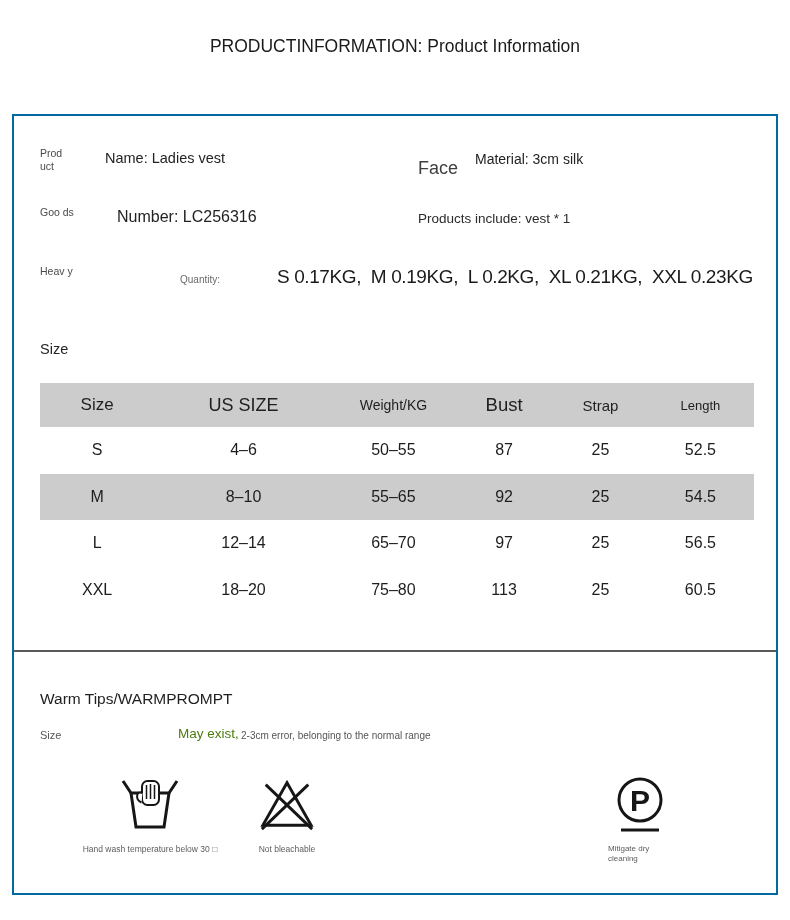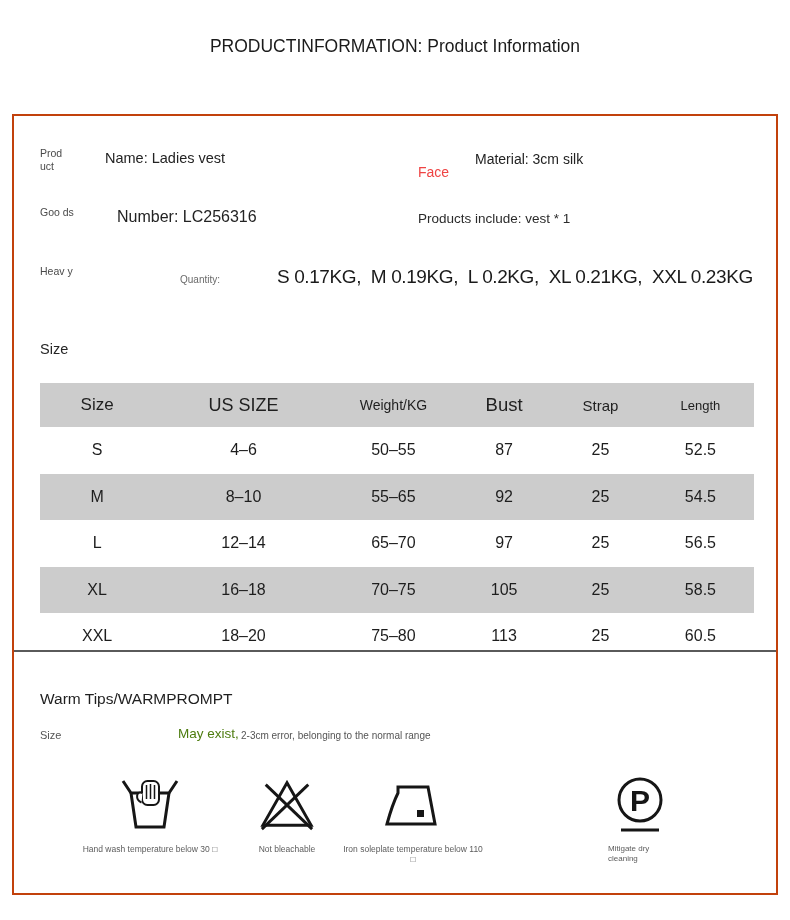--- a/index.html
+++ b/index.html
@@ -1,27 +1,27 @@
 <!DOCTYPE html>
 <html><head>
 <meta charset="utf-8">
 <style>
   html,body{margin:0;padding:0;background:#ffffff;}
   body{width:790px;height:920px;position:relative;overflow:hidden;
        font-family:"Liberation Sans",sans-serif;color:#222;}
   .title{position:absolute;top:36px;left:0;width:790px;text-align:center;
          font-size:17.5px;color:#1b1b1b;}
   .box{position:absolute;left:12px;top:114px;width:766px;height:781px;
-       border:2px solid #c2410c;box-sizing:border-box;}
+       border:2px solid #0369a1;box-sizing:border-box;}
   .abs{position:absolute;white-space:nowrap;}
   .wrap-label{white-space:normal;width:38px;font-size:10.5px;line-height:12.5px;
               color:#4a4a4a;}
   .prod-label{left:26px;top:31px;}
   .name-value{left:91px;top:34px;font-size:14.5px;color:#232323;}
-  .face-label{left:404px;top:48px;font-size:14px;color:#ef4444;}
+  .face-label{left:404px;top:42px;font-size:18px;color:#404040;}
   .material-value{left:461px;top:35px;font-size:14px;color:#232323;}
   .goods-label{left:26px;top:90px;}
   .number-value{left:103px;top:92px;font-size:16px;color:#232323;}
   .include-value{left:404px;top:95px;font-size:13.5px;color:#2b2b2b;}
   .heavy-label{left:26px;top:149px;}
   .quantity-label{left:166px;top:158px;font-size:10px;color:#6a6a6a;}
   .weights-value{left:263px;top:150px;font-size:19px;letter-spacing:-0.4px;
                  color:#1a1a1a;white-space:pre;}
   .size-heading{left:26px;top:225px;font-size:14.5px;color:#252525;}
   .size-table{position:absolute;left:26px;top:267px;width:714px;
@@ -112,28 +112,20 @@
           <td>54.5</td>
         </tr>
         <tr>
           <td>L</td>
           <td>12–14</td>
           <td>65–70</td>
           <td>97</td>
           <td>25</td>
           <td>56.5</td>
         </tr>
-        <tr class="shade">
-          <td>XL</td>
-          <td>16–18</td>
-          <td>70–75</td>
-          <td>105</td>
-          <td>25</td>
-          <td>58.5</td>
-        </tr>
         <tr>
           <td>XXL</td>
           <td>18–20</td>
           <td>75–80</td>
           <td>113</td>
           <td>25</td>
           <td>60.5</td>
         </tr>
       </tbody>
   </table>
@@ -162,29 +154,20 @@
     <span class="glyph">
       <svg width="58" height="58" viewBox="0 0 60 60">
         <path class="ln" d="M30 8 L5 52 L55 52 Z"></path>
         <path class="ln" d="M8 10 L56 56"></path>
         <path class="ln" d="M52 10 L4 56"></path>
       </svg>
     </span>
     <span class="care-label">Not bleachable</span>
   </div>
 
-  <div class="care c3" style="left:399px">
-    <span class="glyph" style="padding-top:8px;height:52px;">
-      <svg width="58" height="46" viewBox="0 0 58 46">
-        <path class="ln" d="M14 10 L14 4 L44 4 L51 41 L3 41 C6 30 9.5 19 14 10 Z"></path>
-        <rect x="33" y="27" width="7" height="7" fill="#161616"></rect>
-      </svg>
-    </span>
-    <span class="care-label">Iron soleplate temperature below 110 □</span>
-  </div>
 
 
   <div class="care c5" style="left:626px">
     <span class="glyph">
       <svg width="58" height="60" viewBox="0 0 58 60">
         <circle class="ln" stroke-width="3.2" cx="29" cy="25" r="21"></circle>
         <text x="29" y="36" text-anchor="middle" font-family="Liberation Sans, sans-serif" font-size="30" font-weight="bold" fill="#161616">P</text>
         <path class="ln" d="M10 55 L48 55"></path>
       </svg>
     </span>

